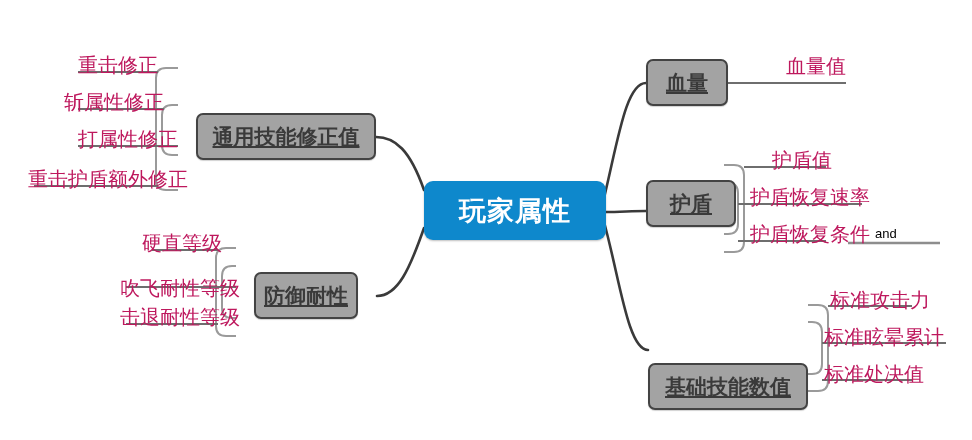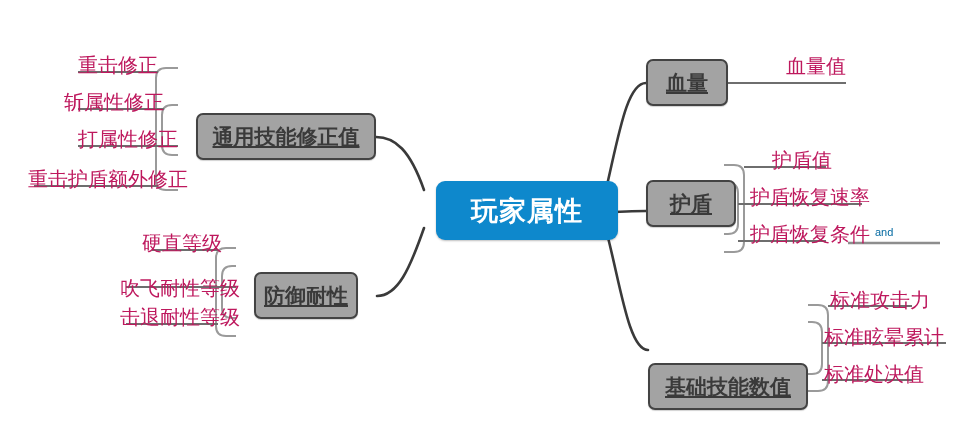--- a/index.html
+++ b/index.html
@@ -43,22 +43,22 @@
     position:absolute;
     font-size:20px;
     color:#be185d;
     white-space:nowrap;
     line-height:1;
   }
   .leaf.right{text-align:left;}
   .leaf.left{text-align:right;}
   .plain{
     position:absolute;
-    font-size:11px;
-    color:#0369a1;
+    font-size:13px;
+    color:#000000;
     white-space:nowrap;
     line-height:1;
   }
 </style>
 </head>
 <body>
 
 <div id="canvas">
 
   <svg class="links" viewBox="0 0 972 440">
@@ -113,21 +113,21 @@
       <path d="M 808,305 L 818,305 Q 828,305 828,315 L 828,381 Q 828,391 818,391 L 808,391"></path>
       <path d="M 808,322 L 812,322 Q 822,322 822,332 L 822,364 Q 822,374 812,374 L 808,374"></path>
     </g>
     <g fill="none" stroke="#6e6e6e" stroke-width="2">
       <path d="M 828,306 L 912,306"></path>
       <path d="M 822,343 L 946,343"></path>
       <path d="M 822,380 L 912,380"></path>
     </g>
   </svg>
 
-  <div class="node center" style="left:424px;top:181px;width:182px;height:59px;margin-left:12px;">玩家属性</div>
+  <div class="node center" style="left:424px;top:181px;width:182px;height:59px;">玩家属性</div>
 
   <div class="node branch" style="left:196px;top:113px;width:180px;height:47px;">通用技能修正值</div>
 
   <div class="node branch" style="left:254px;top:272px;width:104px;height:47px;">防御耐性</div>
 
   <div class="node branch" style="left:646px;top:59px;width:82px;height:47px;">血量</div>
 
   <div class="node branch" style="left:646px;top:180px;width:90px;height:47px;">护盾</div>
 
   <div class="node branch" style="left:648px;top:327px;width:160px;height:47px;margin-top:36px;">基础技能数值</div>

